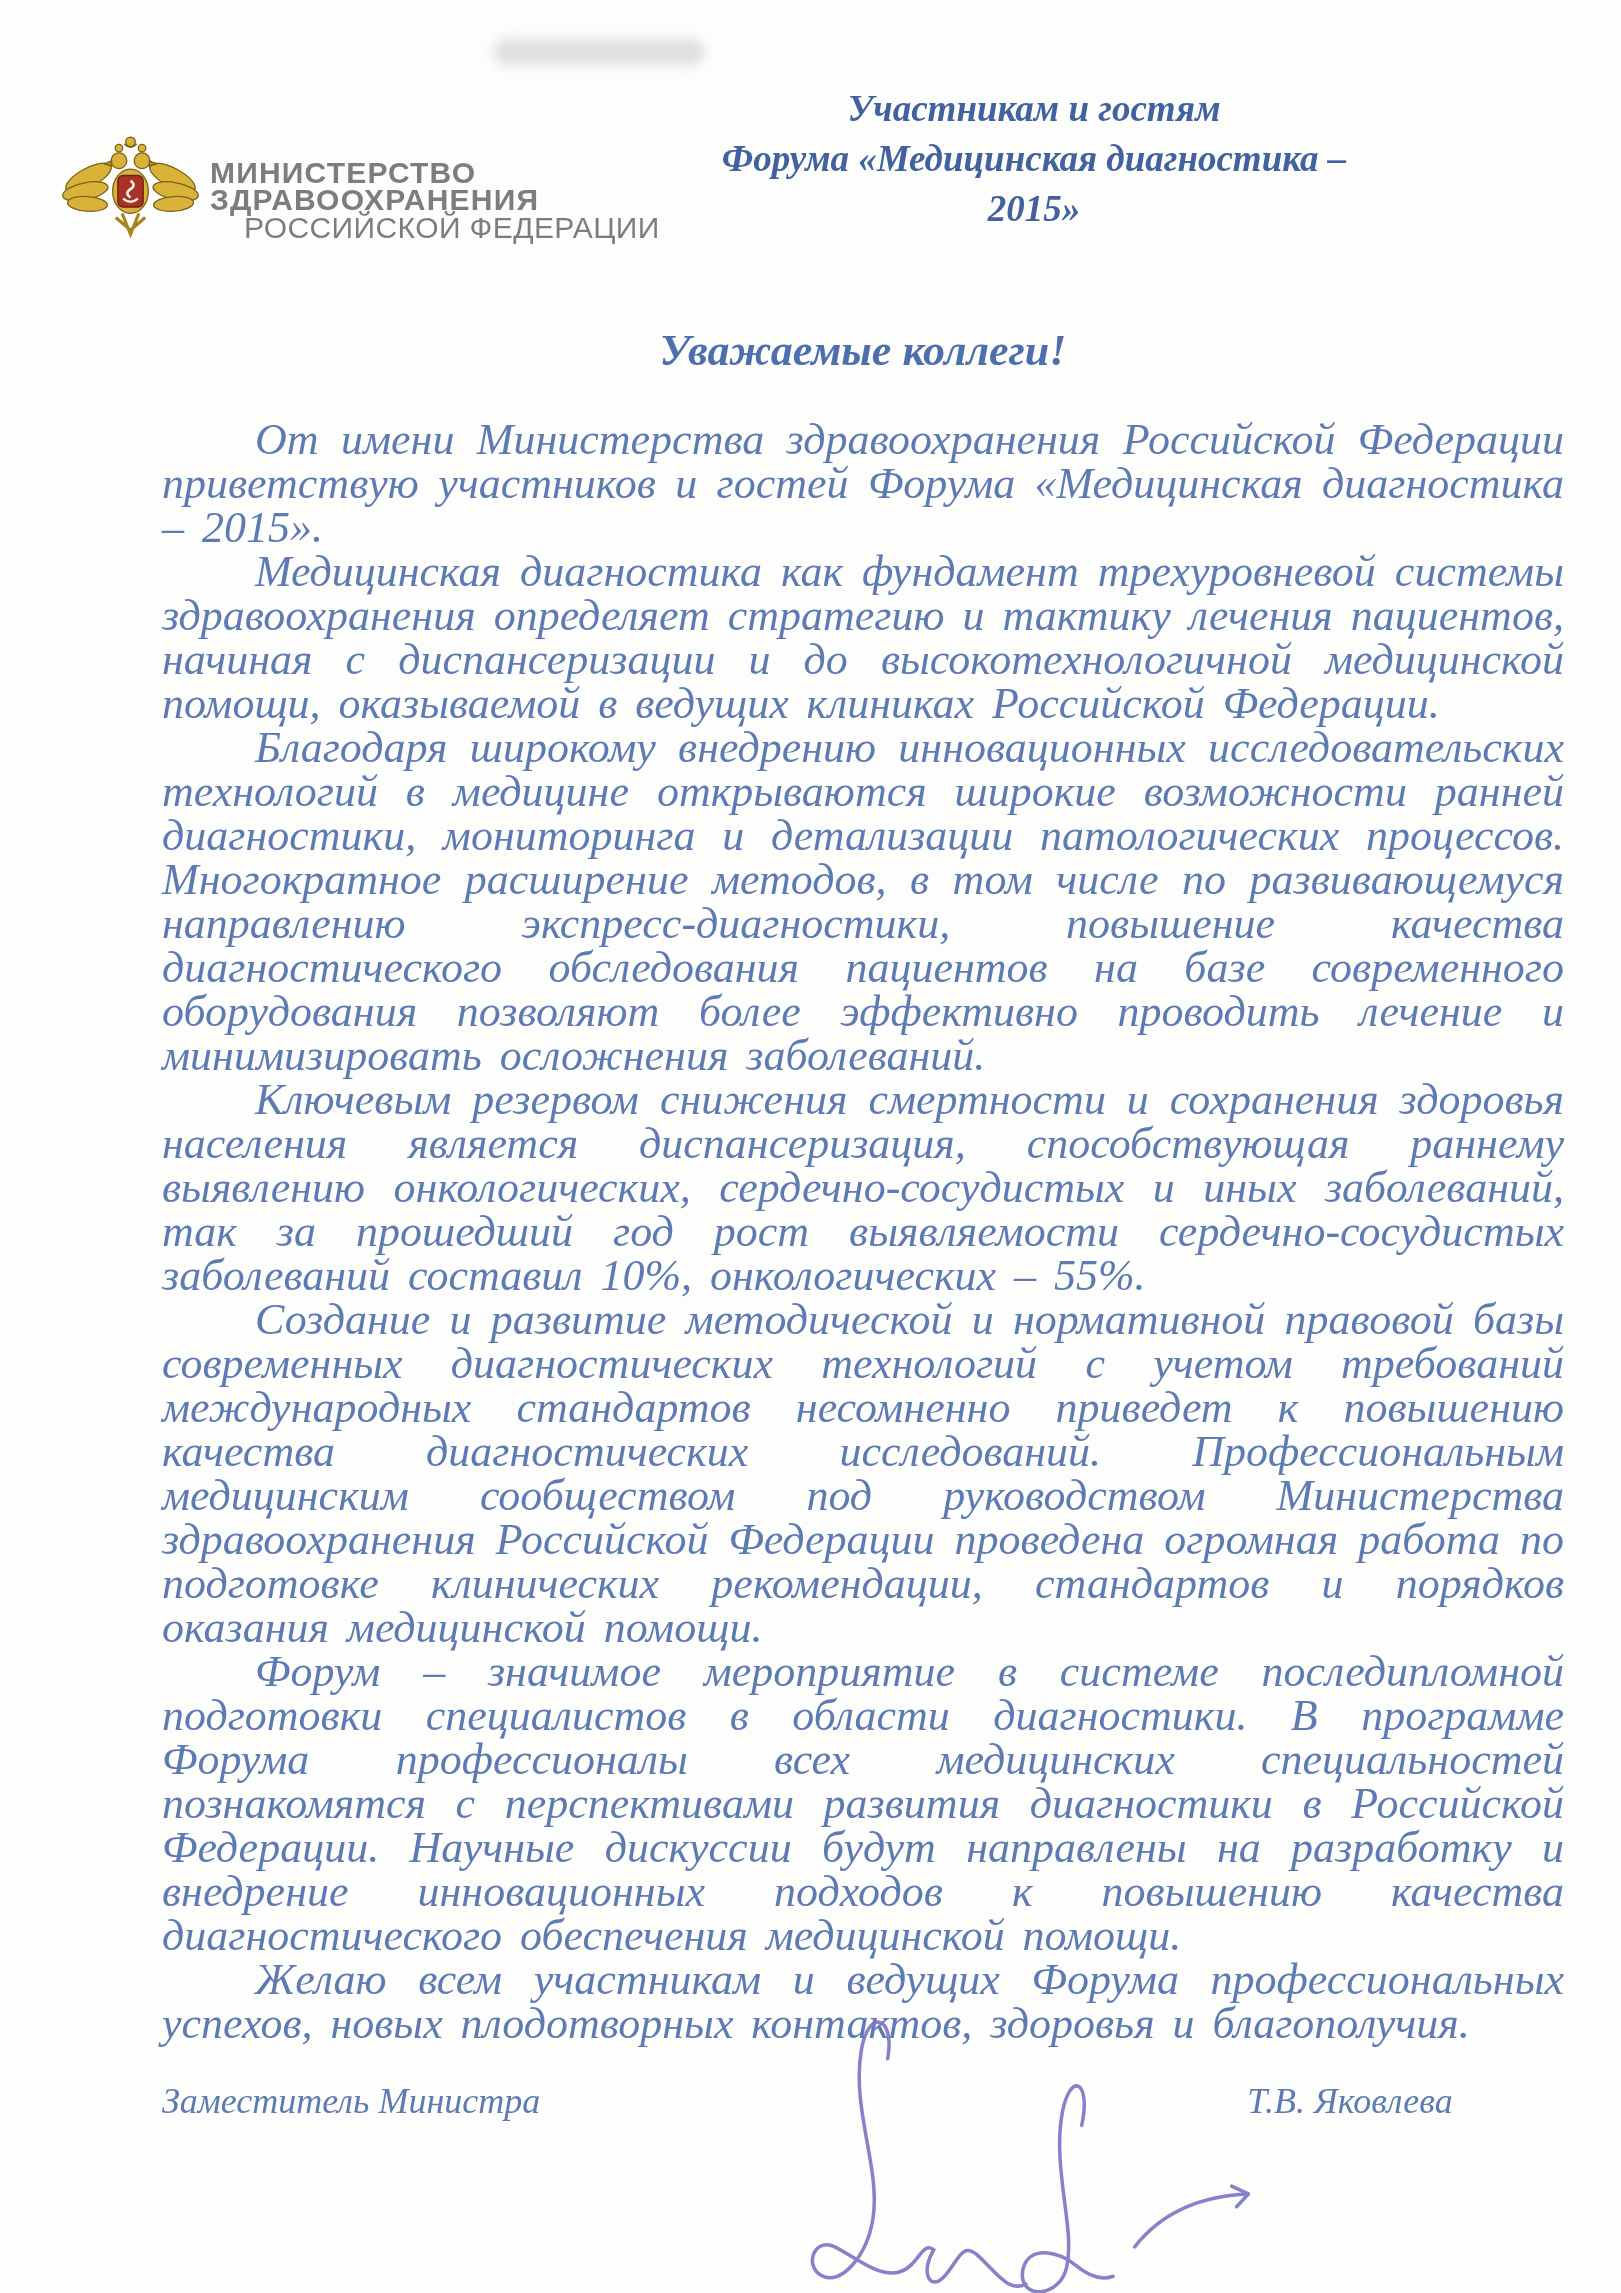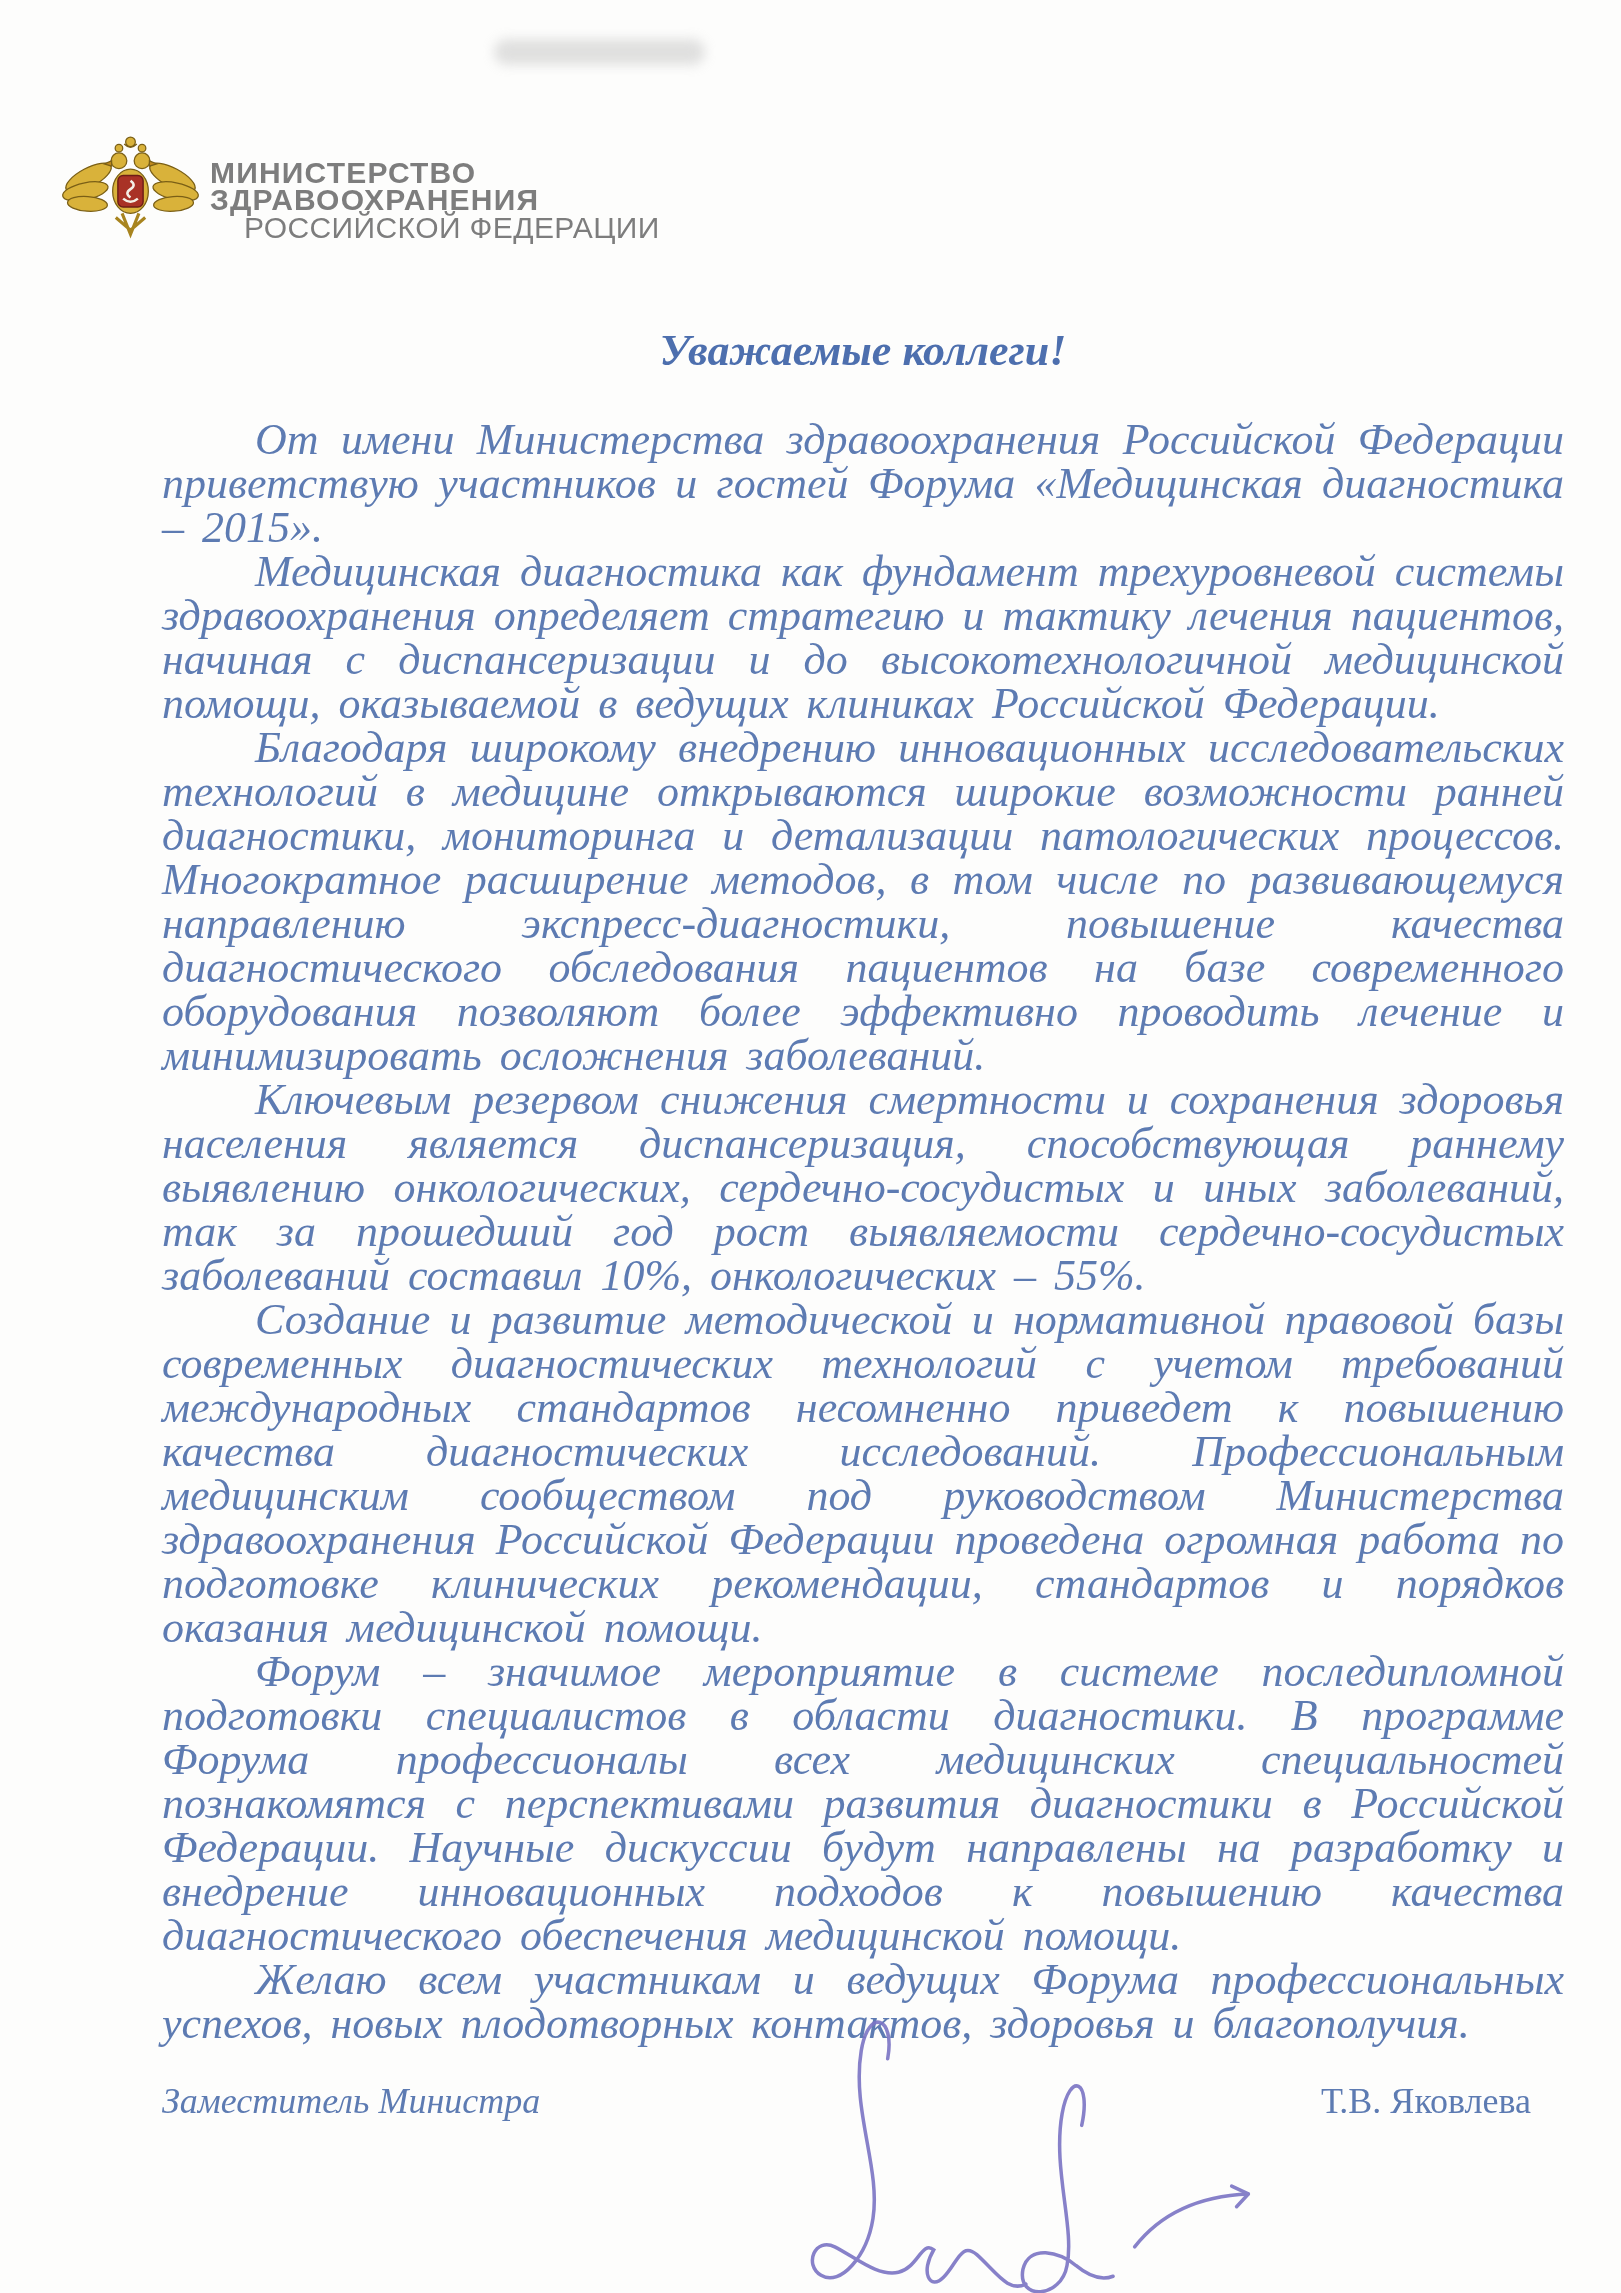--- a/index.html
+++ b/index.html
@@ -39,22 +39,22 @@
     color:#5d7bb2; font-style:italic; font-size:44px; line-height:44px;
     text-align:justify;
   }
   .letter-body p { margin:0; text-indent:93px; word-spacing:6.9px; }
   
   .sig-title {
     position:absolute; left:162px; top:2080px;
     font-style:italic; font-size:36px; color:#5d7bb2; white-space:nowrap;
   }
   .sig-name {
-    position:absolute; left:1284px; top:2080px; width:284px; text-align:center;
-    font-size:36px; color:#5d7bb2; white-space:nowrap;
+    position:absolute; left:1208px; top:2080px; width:284px; text-align:center;
+    font-style:italic; font-size:36px; color:#5d7bb2; white-space:nowrap;
   }
   .signature-svg { position:absolute; left:725px; top:1990px; width:588px; height:304px; }
 </style>
 </head>
 <body>
 
 <div class="page">
 
   <div class="smudge"></div>
 
@@ -90,20 +90,24 @@
       <path d="M63,62 q7,6 14,0" fill="none" stroke="#f4f0e6" stroke-width="2.4"></path>
     </g>
   </svg>
 
   <div class="ministry">
     <div class="l1">МИНИСТЕРСТВО</div>
     <div class="l2">ЗДРАВООХРАНЕНИЯ</div>
     <div class="l3">РОССИЙСКОЙ ФЕДЕРАЦИИ</div>
   </div>
 
+  <div class="addressee">
+    <div>Участникам и гостям</div>
+    <div>Форума «Медицинская диагностика – 2015»</div>
+  </div>
 
   <div class="salutation">Уважаемые коллеги!</div>
 
   <div class="letter-body">
       <p>От имени Министерства здравоохранения Российской Федерации приветствую участников и гостей Форума «Медицинская диагностика – 2015».</p>
       <p>Медицинская диагностика как фундамент трехуровневой системы здравоохранения определяет стратегию и тактику лечения пациентов, начиная с диспансеризации и до высокотехнологичной медицинской помощи, оказываемой в ведущих клиниках Российской Федерации.</p>
       <p>Благодаря широкому внедрению инновационных исследовательских технологий в медицине открываются широкие возможности ранней диагностики, мониторинга и детализации патологических процессов. Многократное расширение методов, в том числе по развивающемуся направлению экспресс-диагностики, повышение качества диагностического обследования пациентов на базе современного оборудования позволяют более эффективно проводить лечение и минимизировать осложнения заболеваний.</p>
       <p>Ключевым резервом снижения смертности и сохранения здоровья населения является диспансеризация, способствующая раннему выявлению онкологических, сердечно-сосудистых и иных заболеваний, так за прошедший год рост выявляемости сердечно-сосудистых заболеваний составил 10%, онкологических – 55%.</p>
       <p>Создание и развитие методической и нормативной правовой базы современных диагностических технологий с учетом требований международных стандартов несомненно приведет к повышению качества диагностических исследований. Профессиональным медицинским сообществом под руководством Министерства здравоохранения Российской Федерации проведена огромная работа по подготовке клинических рекомендации, стандартов и порядков оказания медицинской помощи.</p>
       <p>Форум – значимое мероприятие в системе последипломной подготовки специалистов в области диагностики. В программе Форума профессионалы всех медицинских специальностей познакомятся с перспективами развития диагностики в Российской Федерации. Научные дискуссии будут  направлены на разработку и внедрение инновационных подходов к повышению качества диагностического обеспечения медицинской помощи.</p>

